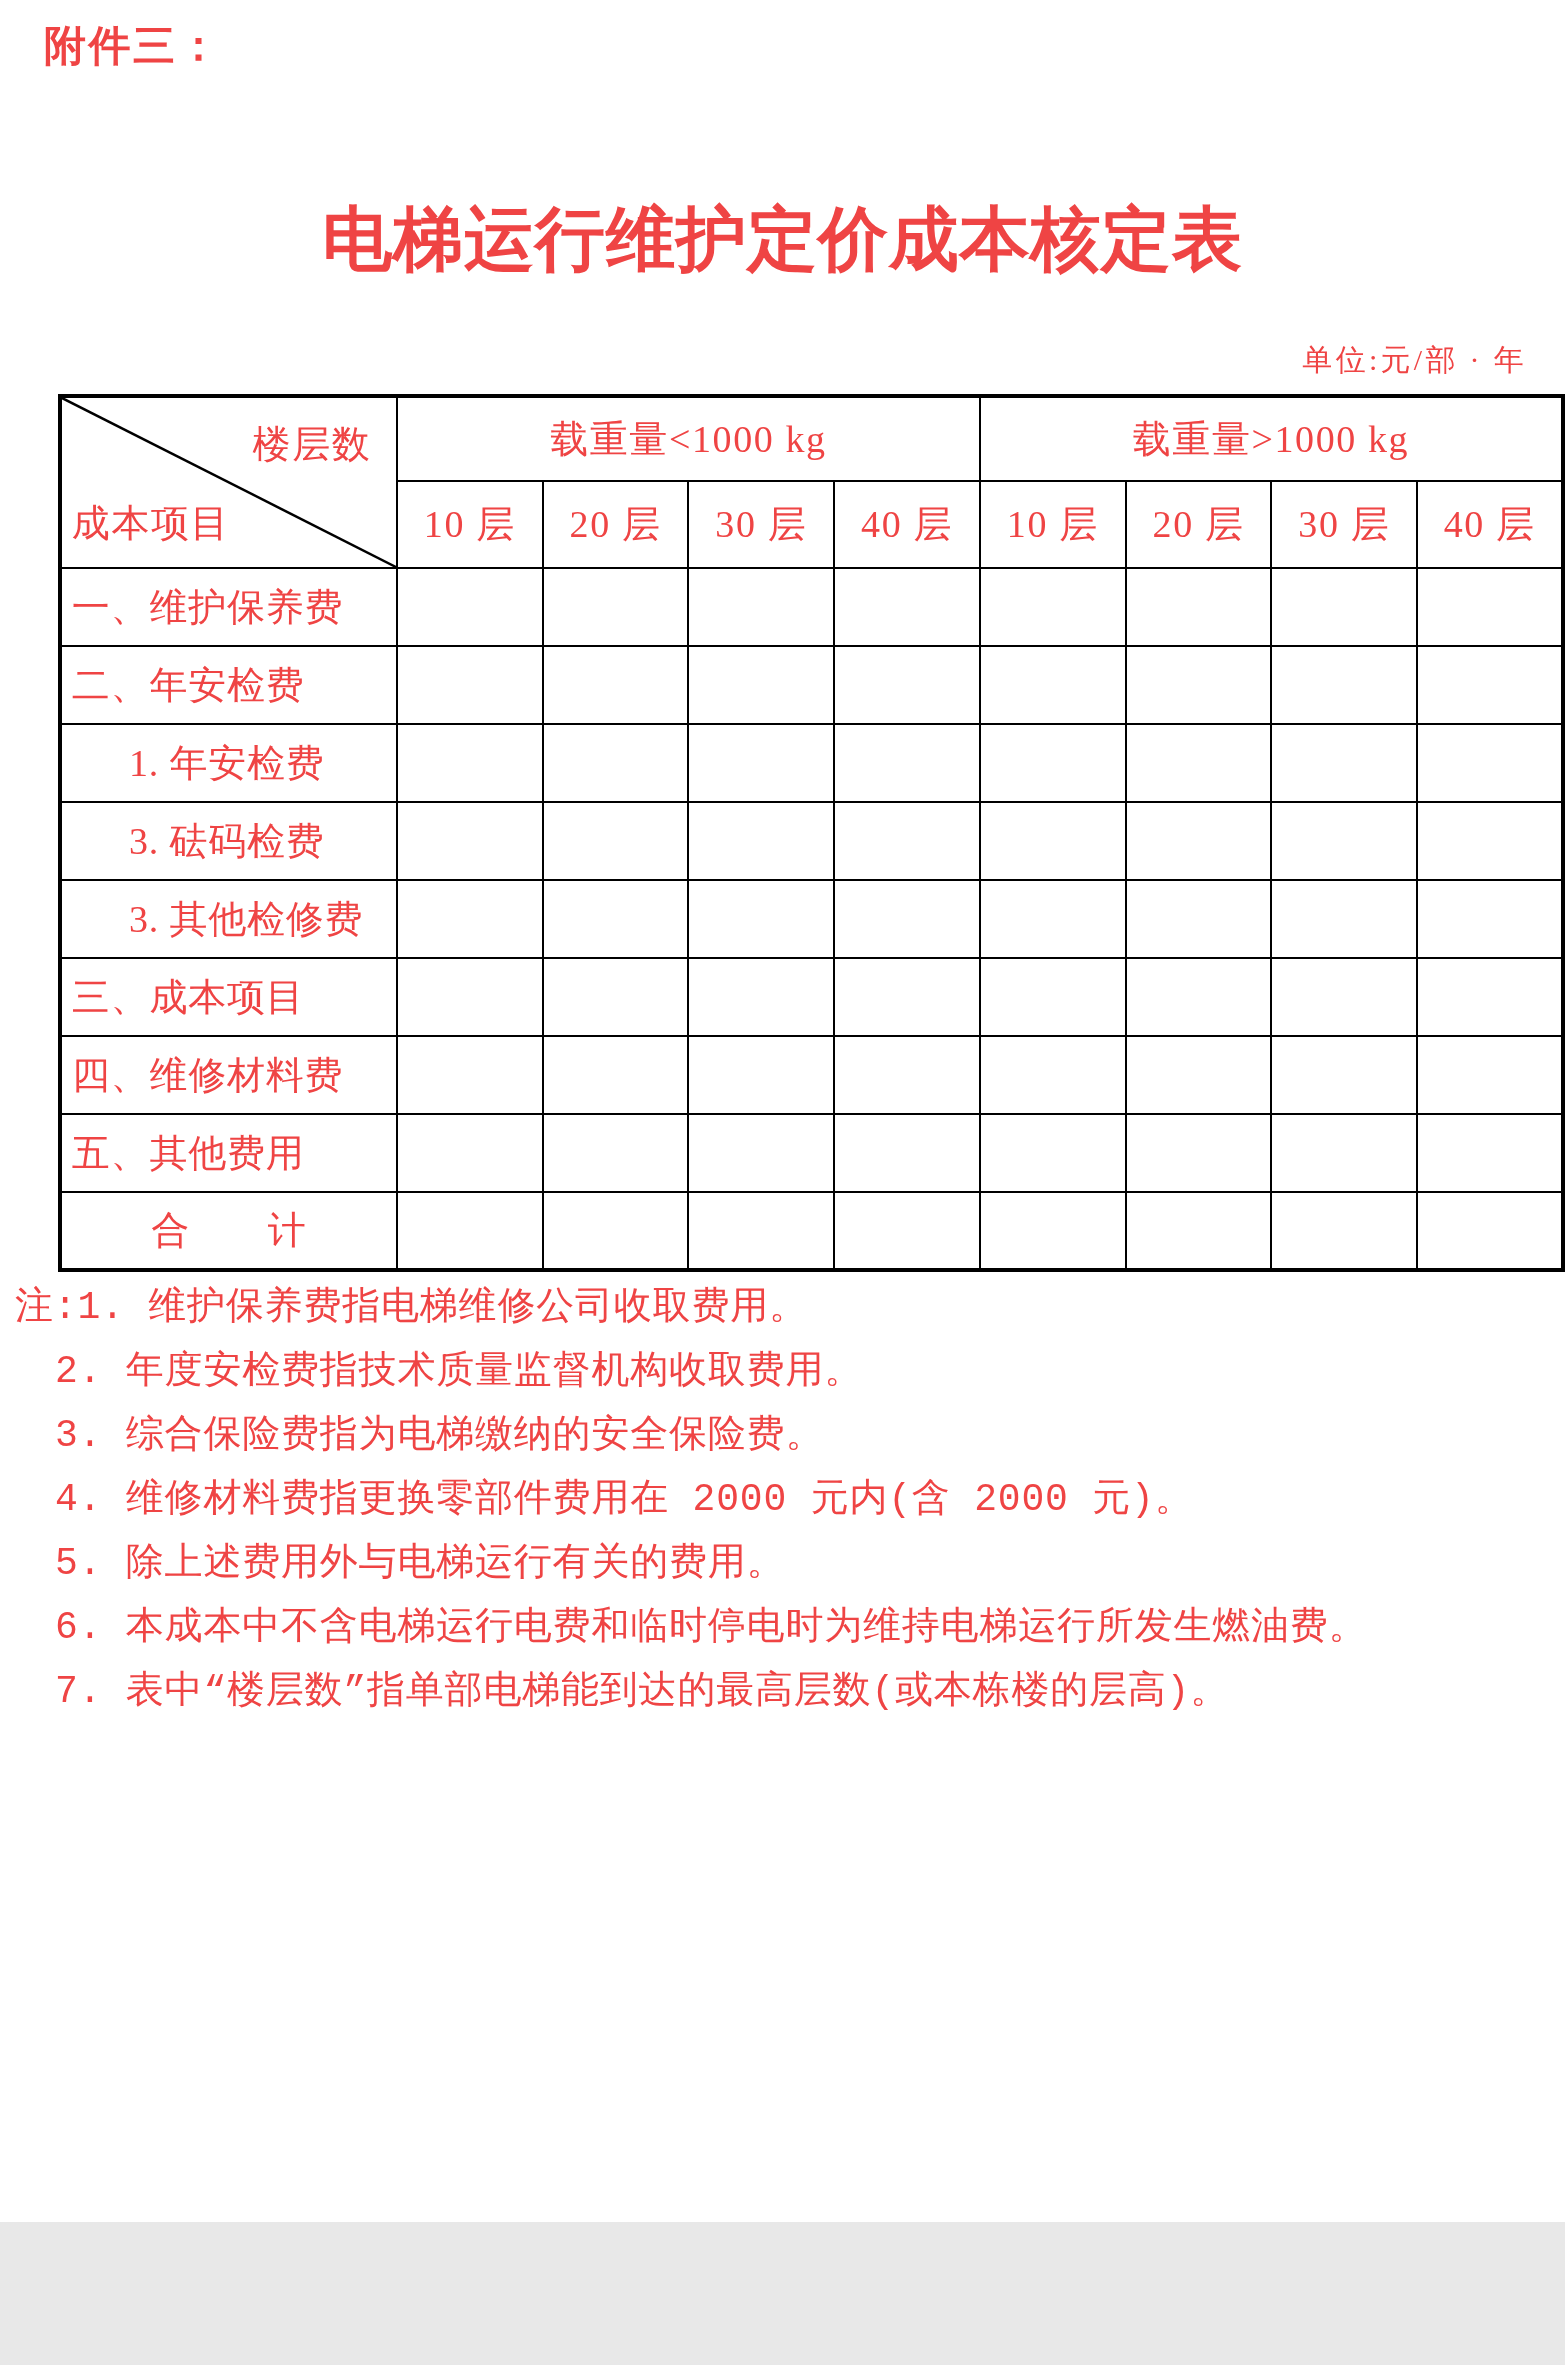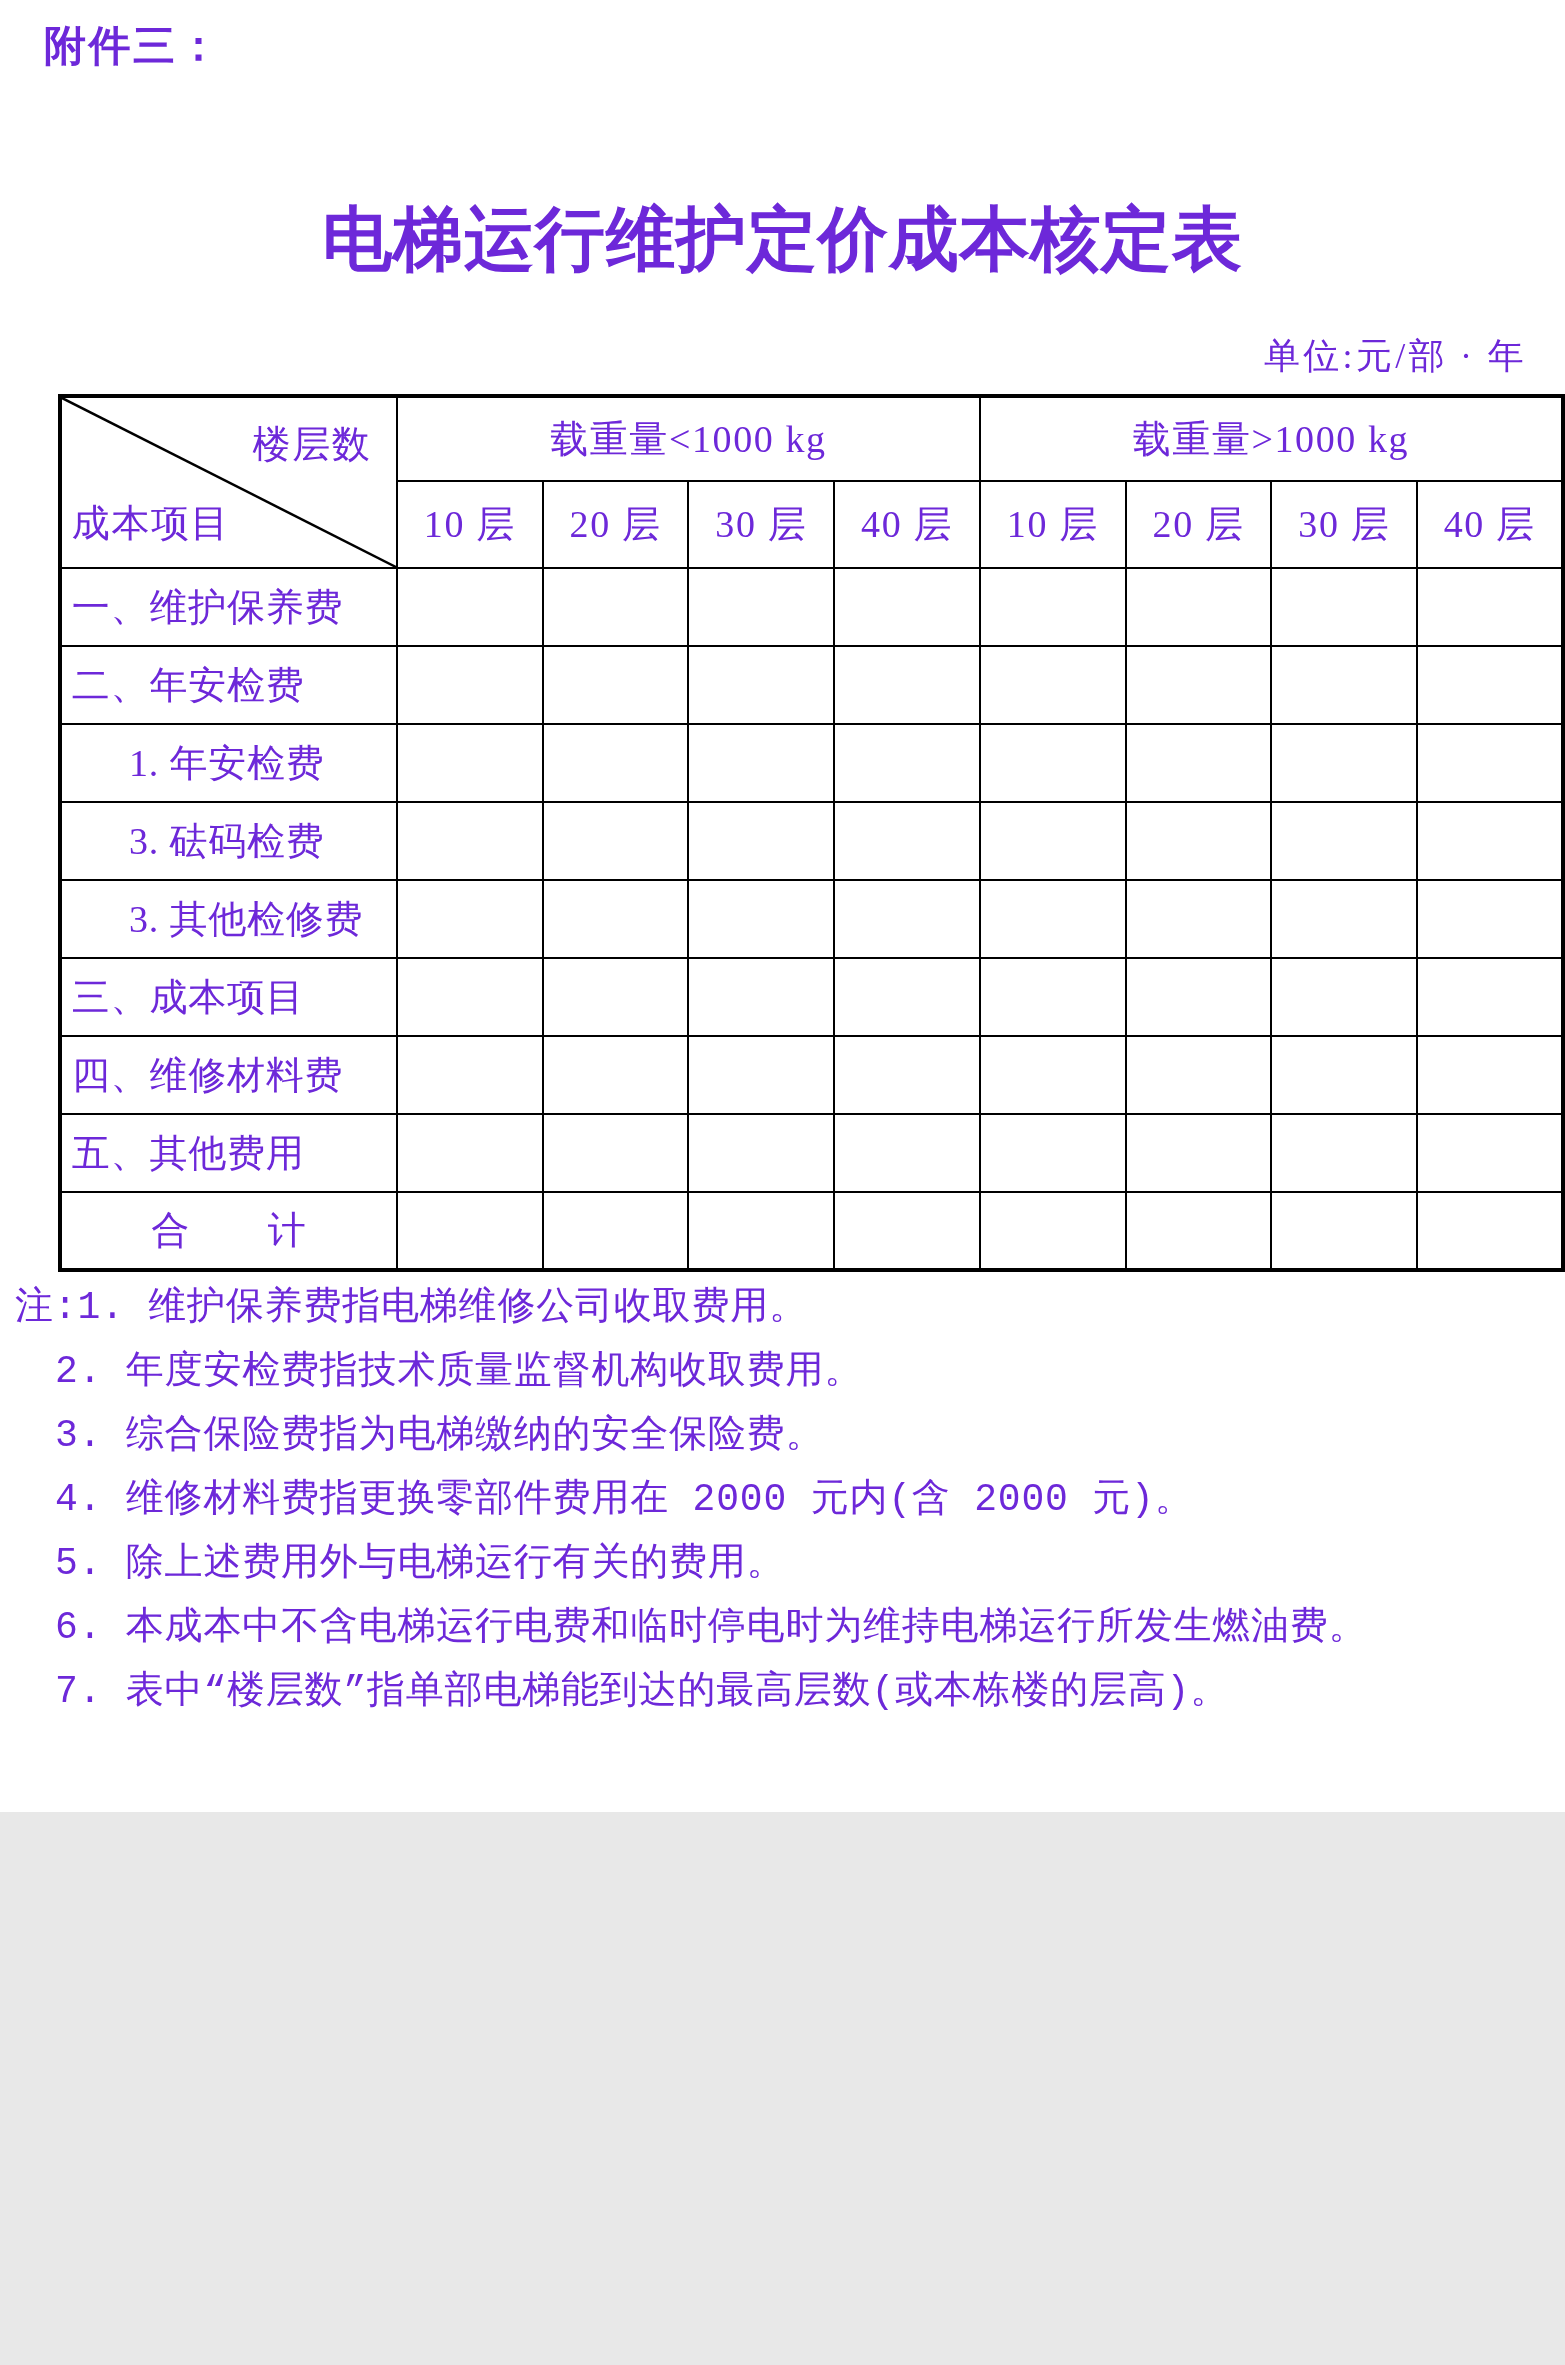--- a/index.html
+++ b/index.html
@@ -1,38 +1,38 @@
 <!DOCTYPE html>
 <html style="font-size:13px"><head>
 <meta charset="utf-8">
 <style>
   html,body{margin:0;padding:0;background:#e8e8e8;}
   .page{
     position:relative;
-    width:1565px;height:1812px;
+    width:1565px;height:2222px;
     background:#ffffff;
-    color:#6d28d9;
+    color:#ef4444;
     font-family:"Liberation Serif","DejaVu Serif",serif;
     overflow:hidden;
   }
   .attachment{
     position:absolute;left:44px;top:18px;
     font-family:"Liberation Sans","DejaVu Sans",sans-serif;
     font-weight:bold;font-size:42px;letter-spacing:2.5px;
     white-space:nowrap;
   }
   .title{
     position:absolute;left:0;top:193px;width:100%;
     text-align:center;
     font-size:70px;font-weight:bold;letter-spacing:0.8px;
     white-space:nowrap;
   }
   .unit{
-    position:absolute;right:38px;top:332px;
-    font-size:36px;letter-spacing:3.3px;white-space:nowrap;
+    position:absolute;right:38px;top:340px;
+    font-size:30px;letter-spacing:3.3px;white-space:nowrap;
   }
   table.cost-table{
     position:absolute;left:35px;top:394px;
     border-collapse:collapse;table-layout:fixed;
     border:4.1px solid #000;
     margin-left:23px;
   }
   .cost-table td{
     border:2.5px solid #000;
     padding:0;

